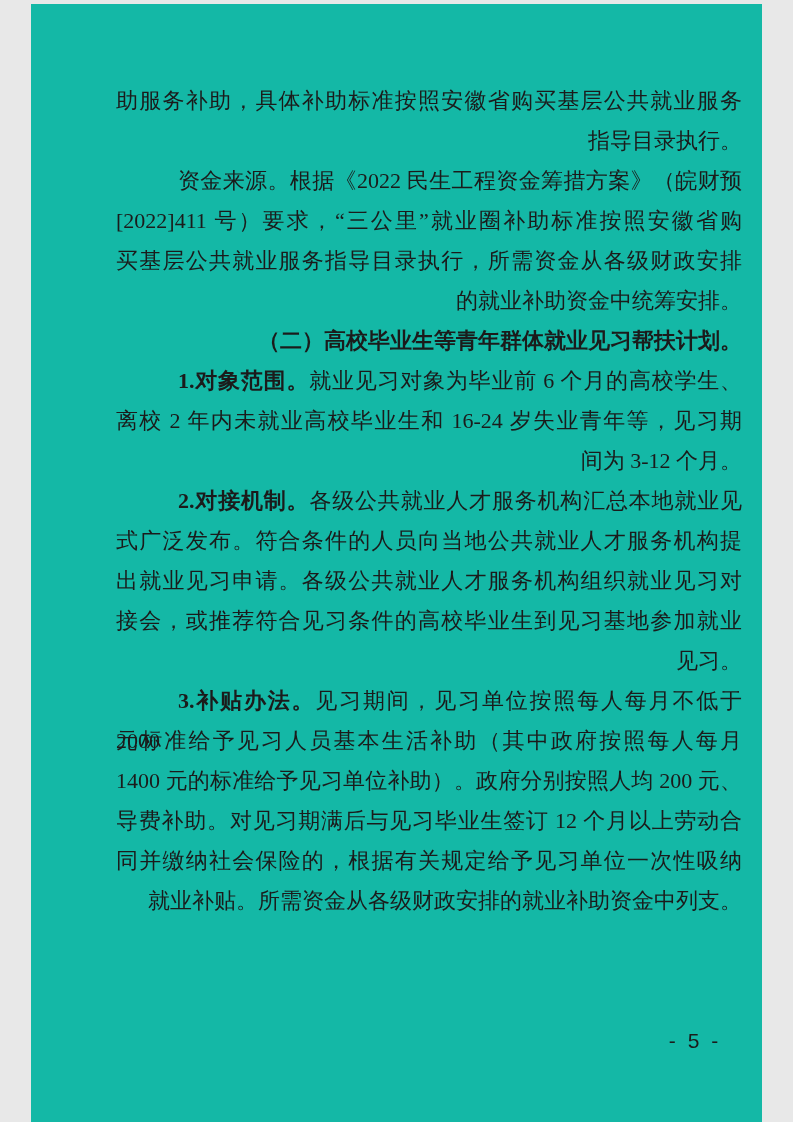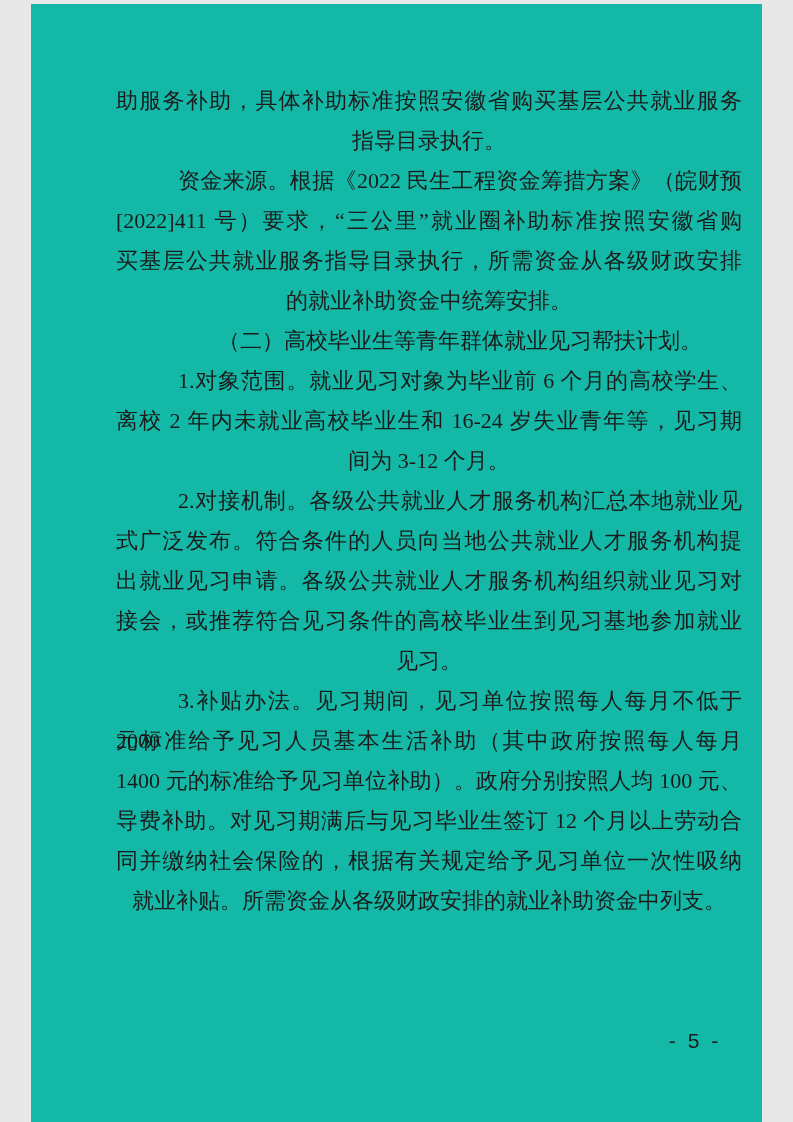--- a/index.html
+++ b/index.html
@@ -21,34 +21,34 @@
     position: absolute;
     left: 85px;
     top: 77px;
     width: 626px;
   }
   .line {
     width: 626px;
     height: 40px;
     line-height: 40px;
     font-size: 22px;
-    text-align: center;
+    text-align: right;
     white-space: normal;
     overflow: visible;
   }
   .line.fill {
     text-align: justify;
     text-align-last: justify;
   }
   .line.indent {
     text-indent: 62px;
   }
   .line.bold,
   .line .prefix {
-    font-weight: 400;
+    font-weight: 700;
   }
   .page-number {
     position: absolute;
     left: 628px;
     top: 1023px;
     width: 72px;
     height: 28px;
     line-height: 28px;
     text-align: center;
     font-family: "Liberation Sans", "DejaVu Sans", sans-serif;
@@ -72,19 +72,19 @@
       <div class="line indent fill"><span class="prefix">1.对象范围。</span><span class="btext">就业见习对象为毕业前 6 个月的高校学生、</span></div>
       <div class="line fill"><span class="prefix"></span><span class="btext">离校 2 年内未就业高校毕业生和 16-24 岁失业青年等，见习期</span></div>
       <div class="line"><span class="prefix"></span><span class="btext">间为 3-12 个月。</span></div>
       <div class="line indent fill"><span class="prefix">2.对接机制。</span><span class="btext">各级公共就业人才服务机构汇总本地就业见</span></div>
       <div class="line fill"><span class="prefix"></span><span class="btext">式广泛发布。符合条件的人员向当地公共就业人才服务机构提</span></div>
       <div class="line fill"><span class="prefix"></span><span class="btext">出就业见习申请。各级公共就业人才服务机构组织就业见习对</span></div>
       <div class="line fill"><span class="prefix"></span><span class="btext">接会，或推荐符合见习条件的高校毕业生到见习基地参加就业</span></div>
       <div class="line"><span class="prefix"></span><span class="btext">见习。</span></div>
       <div class="line indent fill"><span class="prefix">3.补贴办法。</span><span class="btext">见习期间，见习单位按照每人每月不低于 2000</span></div>
       <div class="line fill"><span class="prefix"></span><span class="btext">元标准给予见习人员基本生活补助（其中政府按照每人每月</span></div>
-      <div class="line fill"><span class="prefix"></span><span class="btext">1400 元的标准给予见习单位补助）。政府分别按照人均 100 元、</span></div>
+      <div class="line fill"><span class="prefix"></span><span class="btext">1400 元的标准给予见习单位补助）。政府分别按照人均 200 元、</span></div>
       <div class="line fill"><span class="prefix"></span><span class="btext">导费补助。对见习期满后与见习毕业生签订 12 个月以上劳动合</span></div>
       <div class="line fill"><span class="prefix"></span><span class="btext">同并缴纳社会保险的，根据有关规定给予见习单位一次性吸纳</span></div>
       <div class="line"><span class="prefix"></span><span class="btext">就业补贴。所需资金从各级财政安排的就业补助资金中列支。</span></div>
     </div>
   <div class="page-number">- 5 -</div>
 </div>
 
 </body></html>

